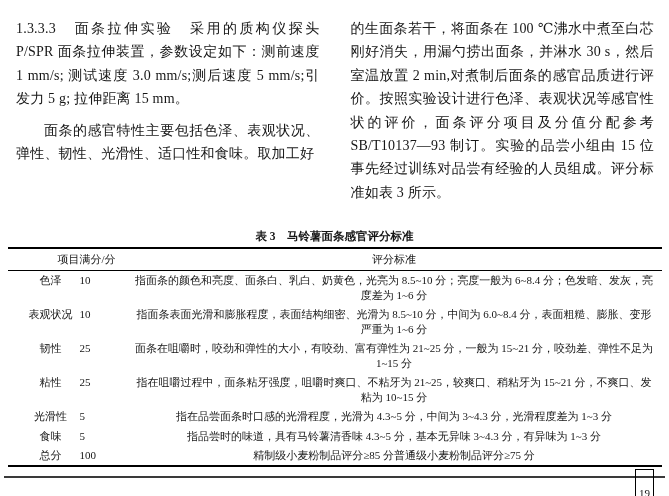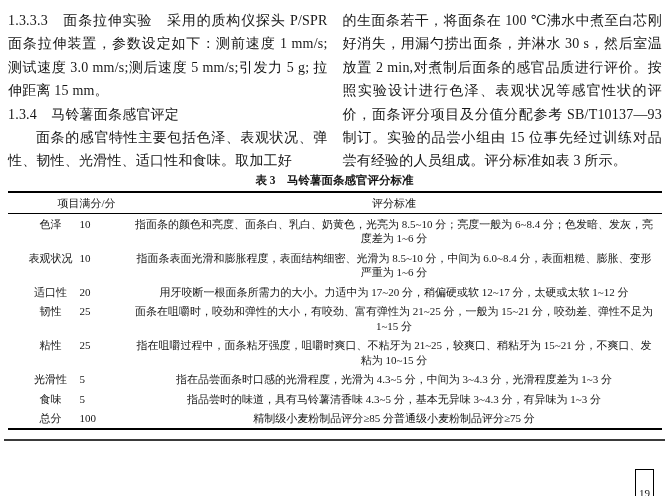--- a/index.html
+++ b/index.html
@@ -17,23 +17,24 @@
     gap:15px;
     padding:9px 7px 0 8px;
   }
   .col{
     width:322px;
     font-size:14px;
     line-height:23.4px;
     text-align:justify;
     letter-spacing:0.2px;
   }
-  .para{margin:0;}
+  .para{margin:8px;}
   .para.indent{text-indent:2em;}
   .table-caption{
+    margin-top:17px;
     text-align:center;
     font-weight:bold;
     font-size:11.5px;
     line-height:14px;
   }
   table.score-table{
     width:654px;
     margin:4px auto 0 auto;
     border-collapse:collapse;
     font-size:11px;
@@ -72,21 +73,20 @@
   }
 </style>
 </head>
 <body>
 
 <div class="page">
 
   <div class="body-cols">
     <div class="col" id="col-left">
         <div class="para">1.3.3.3　面条拉伸实验　采用的质构仪探头 P/SPR 面条拉伸装置，参数设定如下：测前速度 1 mm/s; 测试速度 3.0 mm/s;测后速度 5 mm/s;引发力 5 g; 拉伸距离 15 mm。</div>
-        <div class="para">1.3.4　马铃薯面条感官评定</div>
         <div class="para indent">面条的感官特性主要包括色泽、表观状况、弹性、韧性、光滑性、适口性和食味。取加工好</div>
       </div>
     <div class="col" id="col-right">
         <div class="para">的生面条若干，将面条在 100 ℃沸水中煮至白芯刚好消失，用漏勺捞出面条，并淋水 30 s，然后室温放置 2 min,对煮制后面条的感官品质进行评价。按照实验设计进行色泽、表观状况等感官性状的评价，面条评分项目及分值分配参考 SB/T10137—93 制订。实验的品尝小组由 15 位事先经过训练对品尝有经验的人员组成。评分标准如表 3 所示。</div>
       </div>
   </div>
 
   <div class="table-caption">表 3　马铃薯面条感官评分标准</div>
 
   <table class="score-table">
@@ -100,25 +100,20 @@
     <tbody id="table-body">
         <tr>
           <td class="col-item">色泽</td>
           <td class="col-score">10</td>
           <td class="col-criteria">指面条的颜色和亮度、面条白、乳白、奶黄色，光亮为 8.5~10 分；亮度一般为 6~8.4 分；色发暗、发灰，亮度差为 1~6 分</td>
         </tr>
         <tr>
           <td class="col-item">表观状况</td>
           <td class="col-score">10</td>
           <td class="col-criteria">指面条表面光滑和膨胀程度，表面结构细密、光滑为 8.5~10 分，中间为 6.0~8.4 分，表面粗糙、膨胀、变形严重为 1~6 分</td>
-        </tr>
-        <tr>
-          <td class="col-item">适口性</td>
-          <td class="col-score">20</td>
-          <td class="col-criteria">用牙咬断一根面条所需力的大小。力适中为 17~20 分，稍偏硬或软 12~17 分，太硬或太软 1~12 分</td>
         </tr>
         <tr>
           <td class="col-item">韧性</td>
           <td class="col-score">25</td>
           <td class="col-criteria">面条在咀嚼时，咬劲和弹性的大小，有咬劲、富有弹性为 21~25 分，一般为 15~21 分，咬劲差、弹性不足为 1~15 分</td>
         </tr>
         <tr>
           <td class="col-item">粘性</td>
           <td class="col-score">25</td>
           <td class="col-criteria">指在咀嚼过程中，面条粘牙强度，咀嚼时爽口、不粘牙为 21~25，较爽口、稍粘牙为 15~21 分，不爽口、发粘为 10~15 分</td>

